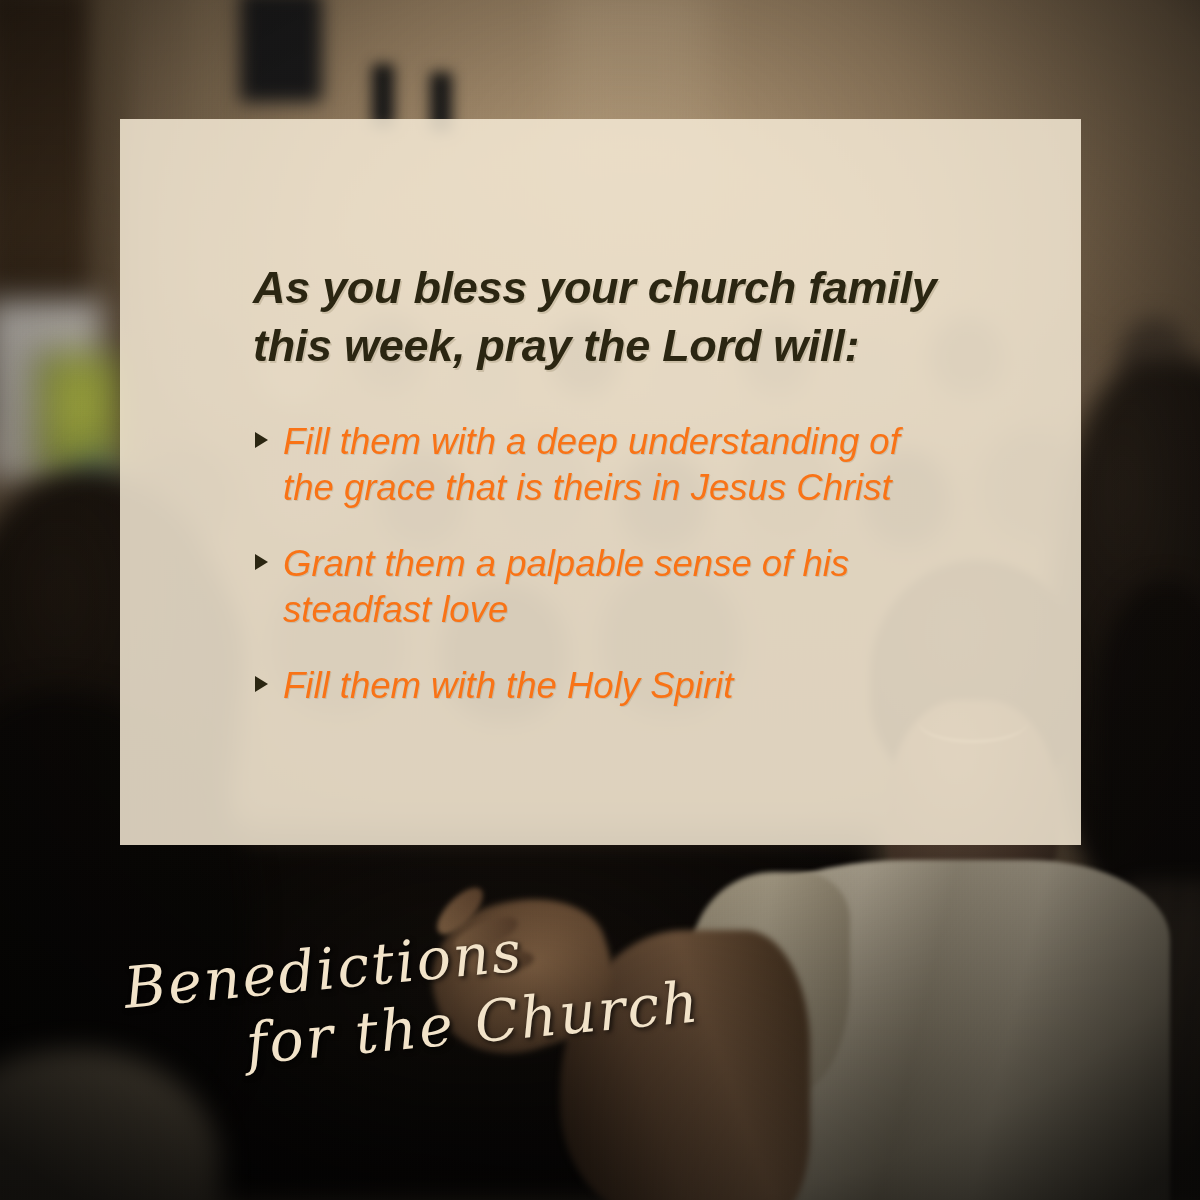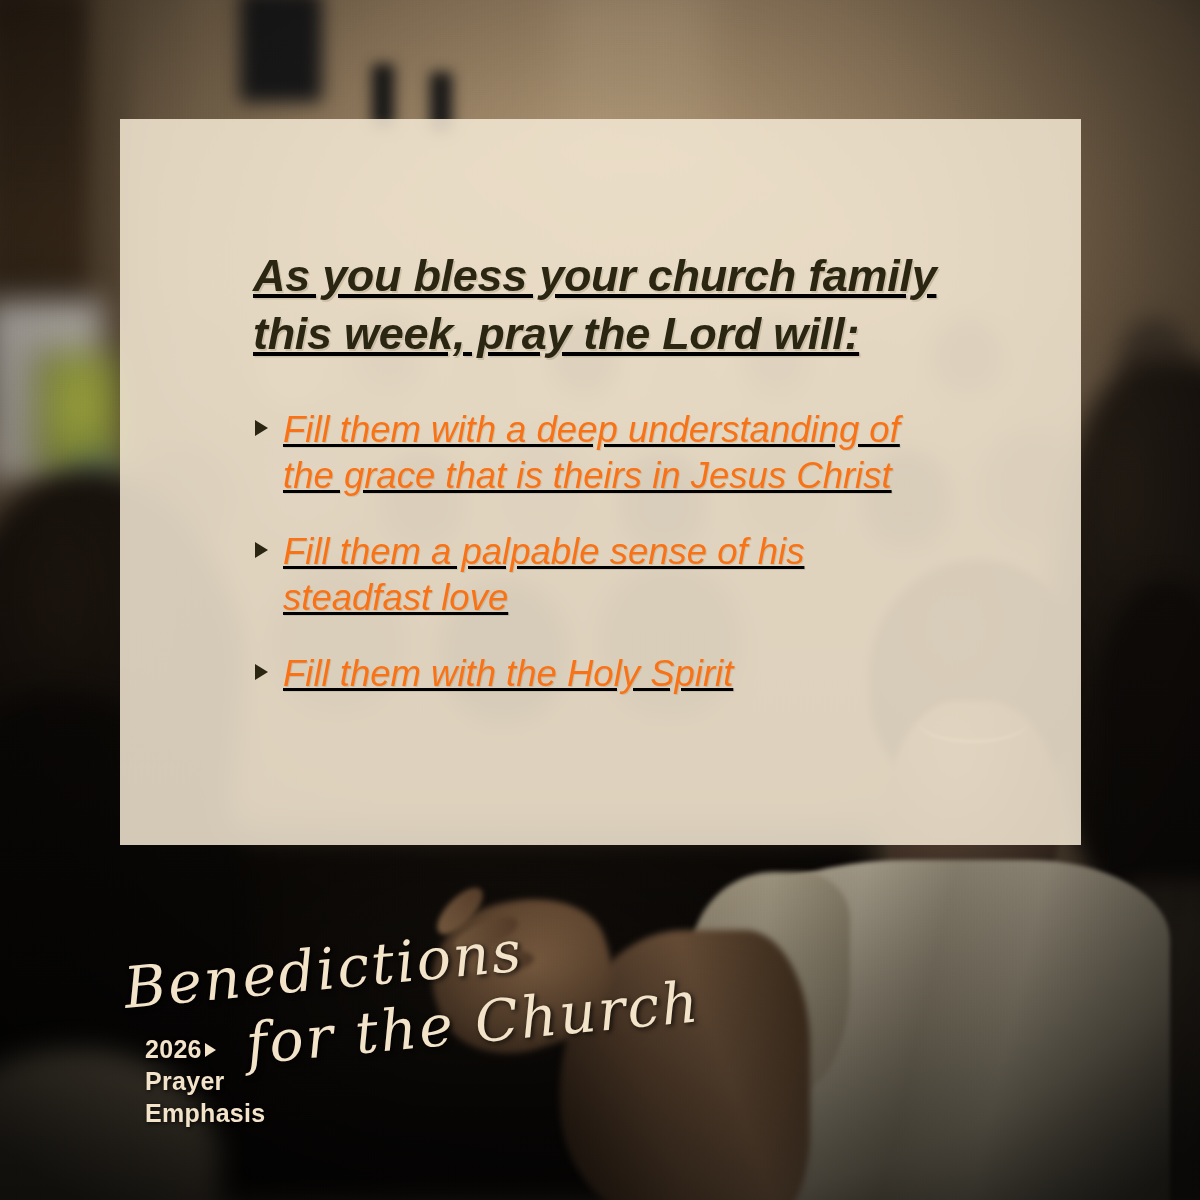--- a/index.html
+++ b/index.html
@@ -267,23 +267,22 @@
     top: 119px;
     width: 961px;
     height: 726px;
     background: rgba(243, 232, 211, 0.865);
     box-shadow: 0 0 0 0 rgba(0,0,0,0);
   }
 
   .card-inner {
     position: absolute;
     left: 133px;
-    top: 128px;
+    top: 140px;
     right: 56px;
-    text-decoration: underline;
   }
 
   .headline {
     margin: 0;
     font-family: "Liberation Sans", sans-serif;
     font-style: italic;
     font-weight: 700;
     font-size: 45px;
     line-height: 1.29;
     letter-spacing: -0.3px;
@@ -466,38 +465,30 @@
 
       <h1 class="headline">As you bless your church family this week, pray the Lord will:</h1>
 
       <ul class="bullets">
         <li class="bullet">
           <span class="tri"></span>
           <span>Fill them with a deep understanding of the grace that is theirs in Jesus Christ</span>
         </li>
         <li class="bullet">
           <span class="tri"></span>
-          <span>Fill them a palpable sense of his steadfast love</span>
+          <span>Grant them a palpable sense of his steadfast love</span>
         </li>
         <li class="bullet">
           <span class="tri"></span>
           <span>Fill them with the Holy Spirit</span>
         </li>
       </ul>
 
     </div>
   </div>
 
   <div class="brand">
     <div class="script script-1">Benedictions</div>
     <div class="script script-2">for the Church</div>
 
-    <div class="yearblock">
-      <div class="yearline">
-        <span>2026</span>
-        <span class="year-tri"></span>
-      </div>
-      <div>Prayer</div>
-      <div>Emphasis</div>
-    </div>
   </div>
 
 </div>
 
 </body></html>

